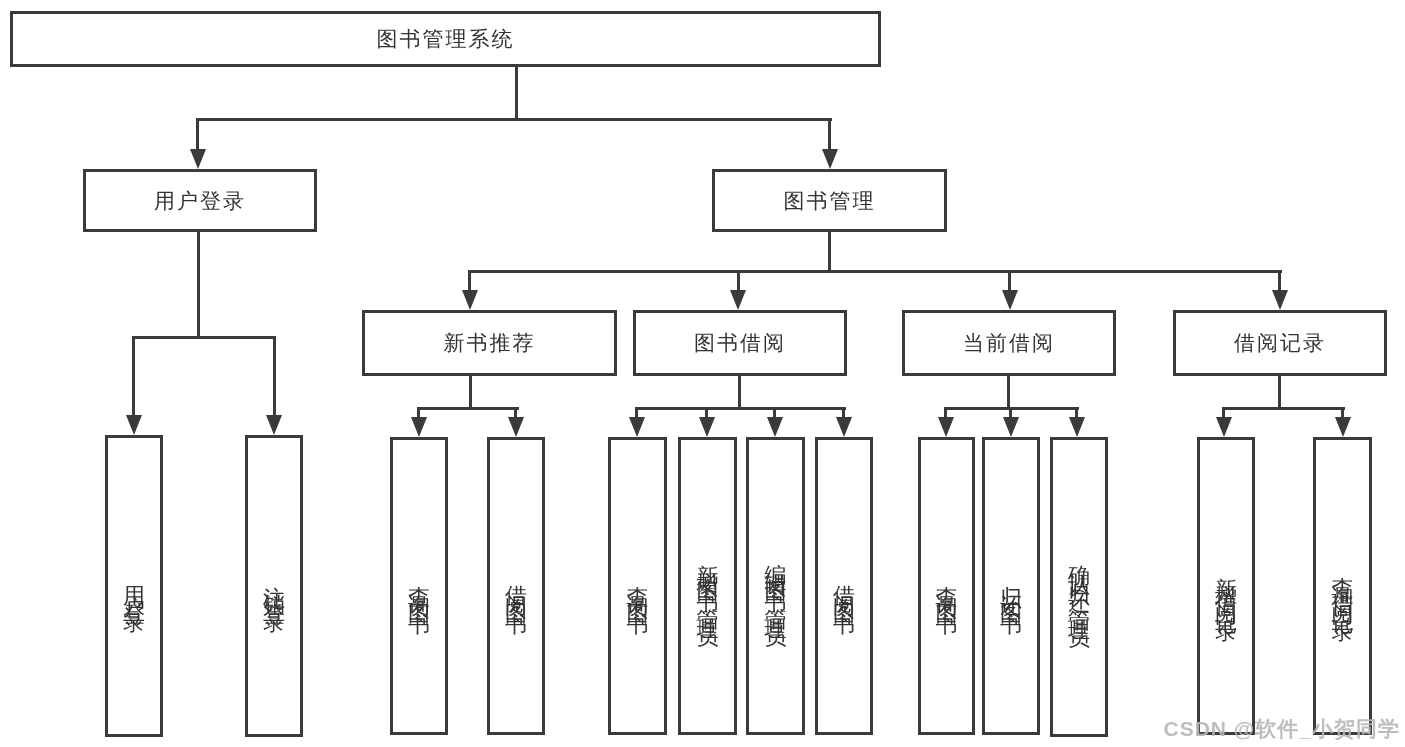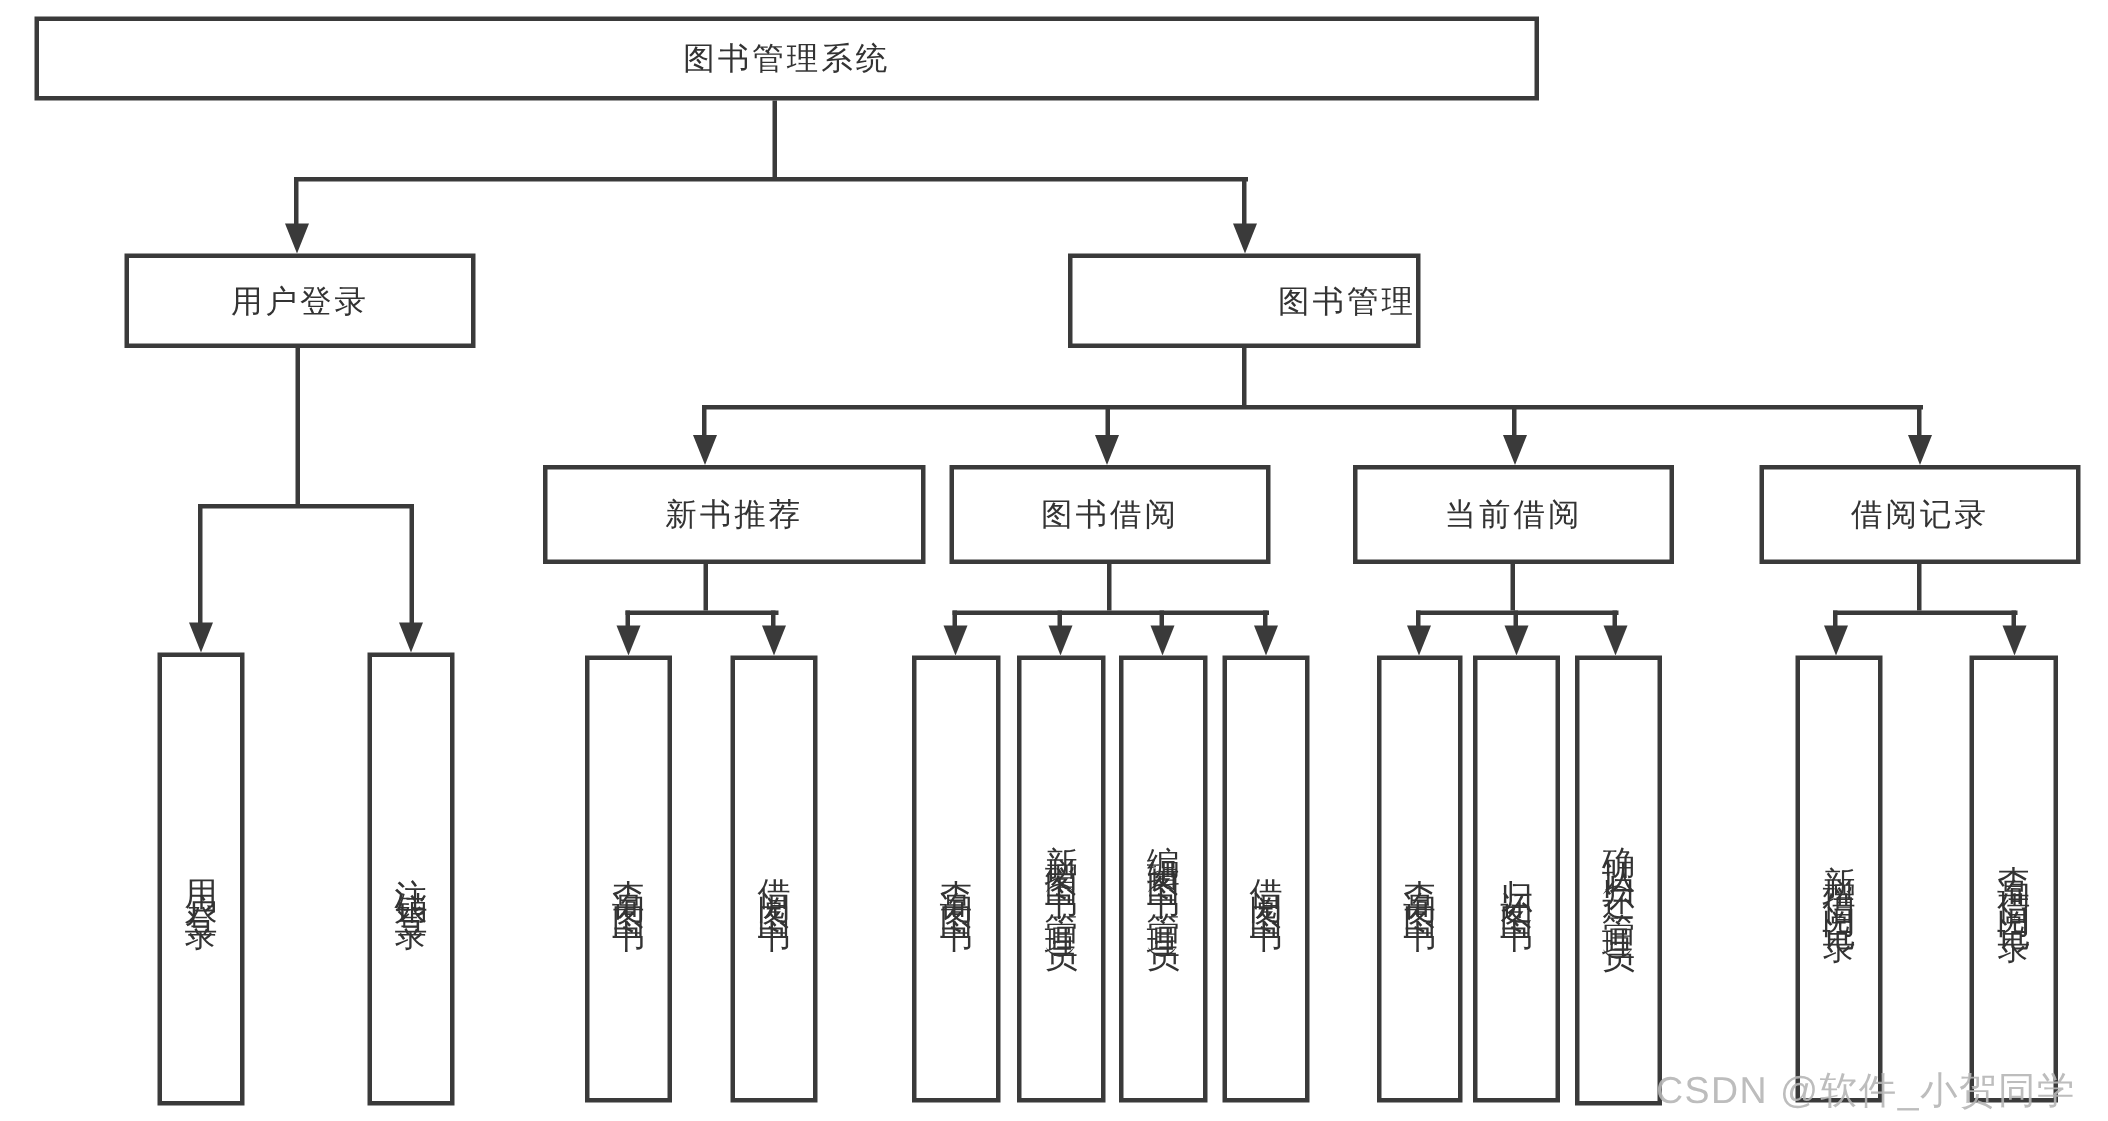--- a/index.html
+++ b/index.html
@@ -40,48 +40,49 @@
   .vline{position:absolute;width:3px;background:var(--line);}
   .hline{position:absolute;height:3px;background:var(--line);}
   .head{
     position:absolute;width:0;height:0;
     border-left:8px solid transparent;
     border-right:8px solid transparent;
     border-top:20px solid var(--line);
   }
   .watermark{
     position:absolute;
-    right:21px;bottom:4px;
-    font-size:25px;
+    right:5px;bottom:4px;
+    font-size:21px;
     color:var(--wm);
     opacity:.9;
     z-index:10;
     letter-spacing:1px;
+    font-weight:bold;
   }
 </style>
 </head>
 <body>
 
 <div id="stage">
 
-  <div class="box" style="left:23px;top:11px;width:1003px;height:56px;">
+  <div class="box" style="left:10px;top:11px;width:871px;height:56px;">
     <span>图书管理系统</span>
   </div>
 
   <div class="vline" style="left:515px;top:67px;height:51px;"></div>
   <div class="hline" style="left:197px;top:118px;width:635px;"></div>
   <div class="vline" style="left:196px;top:118px;height:36px;"></div>
   <div class="head" style="left:190px;top:149px;"></div>
   <div class="vline" style="left:828px;top:118px;height:36px;"></div>
   <div class="head" style="left:822px;top:149px;"></div>
 
   <div class="box" style="left:83px;top:169px;width:234px;height:63px;">
     <span>用户登录</span>
   </div>
-  <div class="box" style="left:712px;top:169px;width:235px;height:63px;justify-content:flex-end;">
+  <div class="box" style="left:712px;top:169px;width:235px;height:63px;">
     <span>图书管理</span>
   </div>
 
   <div class="vline" style="left:197px;top:232px;height:104px;"></div>
   <div class="hline" style="left:132px;top:336px;width:144px;"></div>
   <div class="vline" style="left:132px;top:336px;height:82px;"></div>
   <div class="head" style="left:126px;top:415px;"></div>
   <div class="vline" style="left:273px;top:336px;height:82px;"></div>
   <div class="head" style="left:266px;top:415px;"></div>
 

